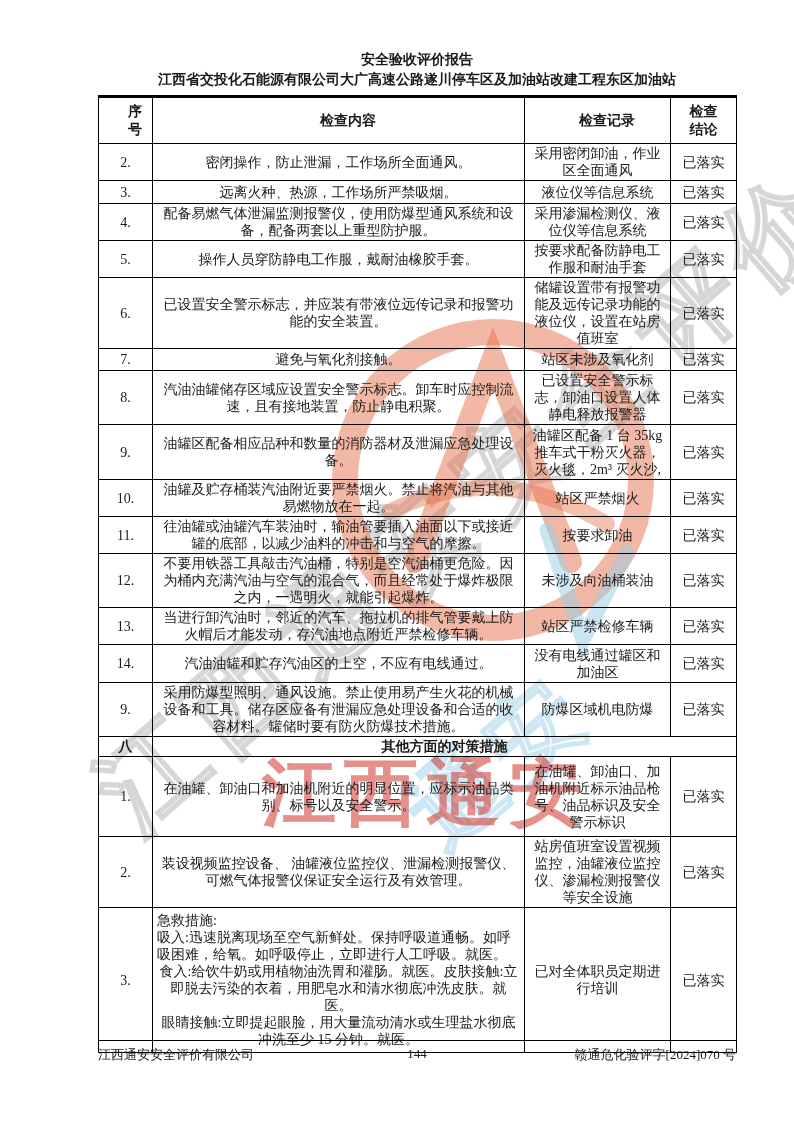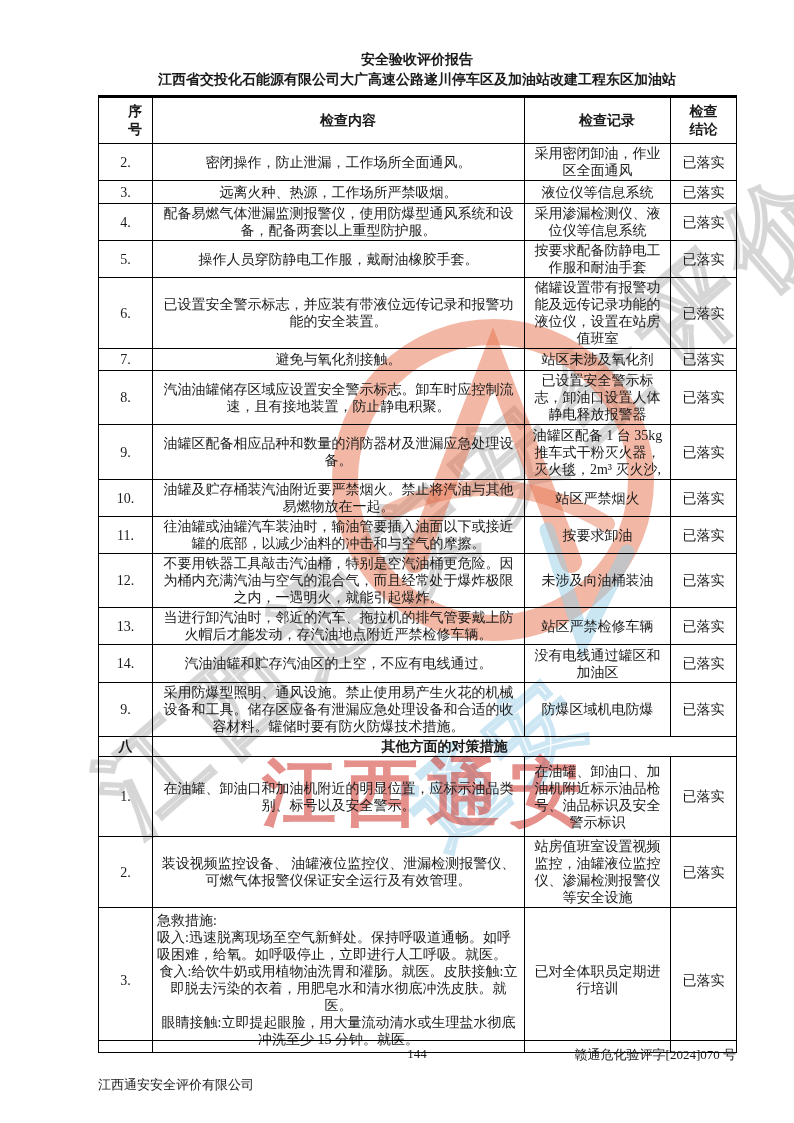--- a/index.html
+++ b/index.html
@@ -47,21 +47,21 @@
   tr.hdr td{font-weight:bold;height:43px;line-height:18px;padding-left:23px;}
   tr.hdr td.c4{padding:1px 16px;}
   td.sec-no{font-weight:bold;}
   td.sec-title{font-weight:bold;text-align:left;padding-left:8px;}
   td.aid{ text-align:left; padding:2px 6px;}
   td.aid .p-left{text-align:left;}
   td.aid .p-center{text-align:center;}
   
   .footer-rule{position:absolute;z-index:2;top:1040px;left:98px;width:638px;border-top:1.5px solid #000;}
   .footer{position:absolute;z-index:2;top:1046px;left:98px;width:638px;height:18px;font-size:13px;}
-  .footer .f-left{position:absolute;left:0;top:0;margin-top:30px;}
+  .footer .f-left{position:absolute;left:0;top:0;}
   .footer .f-center{position:absolute;left:50%;transform:translateX(-50%);top:0;}
   .footer .f-right{position:absolute;right:0;top:0;}
 </style>
 </head>
 <body>
 
 <div class="page">
 
   <div class="wm wm-diag-gray">江西通安安全评价</div>
   <div class="wm wm-diag-blue">通安</div>

